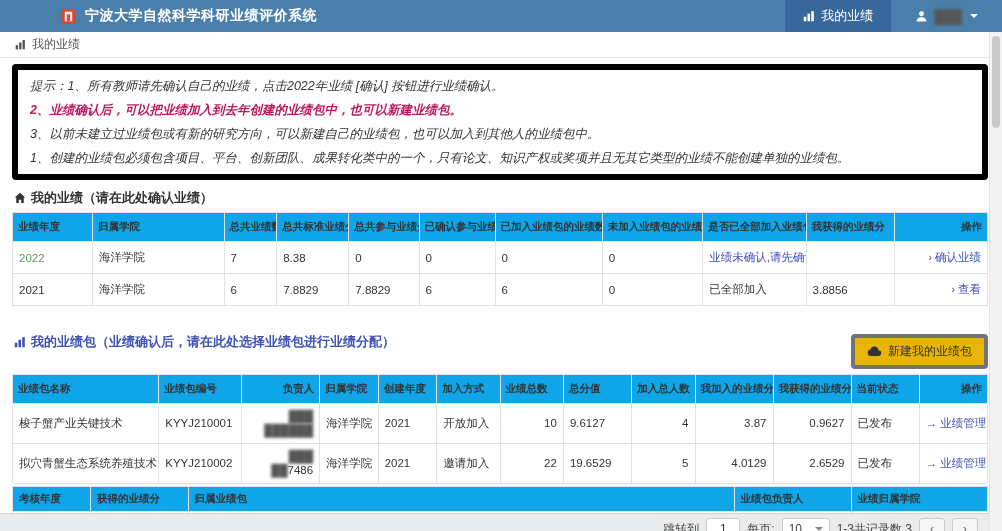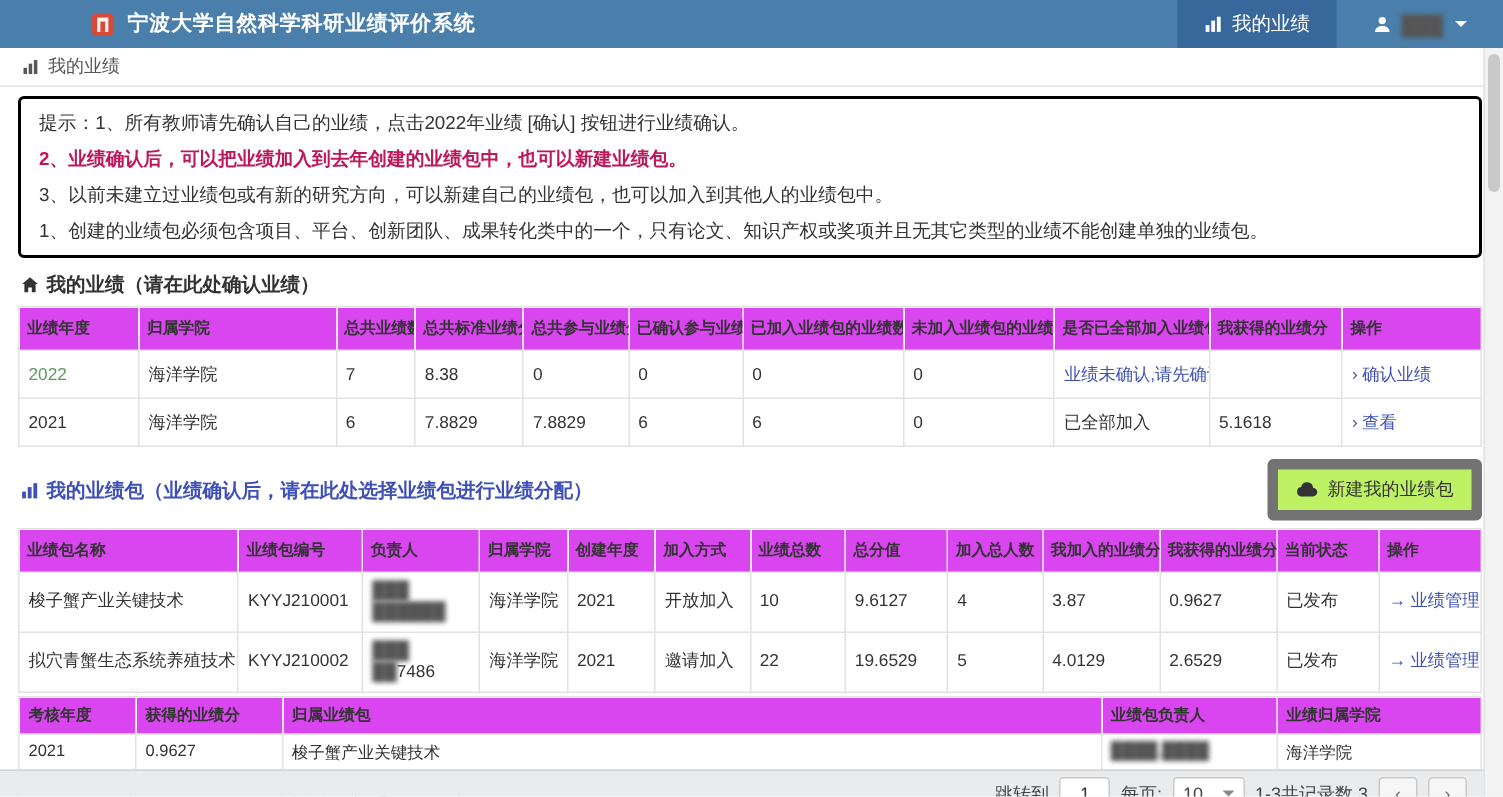--- a/index.html
+++ b/index.html
@@ -23,39 +23,39 @@
   .user-menu { display: flex; align-items: center; gap: 6px; padding: 0 24px; font-size: 13px; cursor: pointer; }
   .caret-down { width: 0; height: 0; border-left: 4px solid transparent; border-right: 4px solid transparent; border-top: 4px solid #fff; margin-left: 2px; }
   .icon { display: inline-flex; align-items: center; }
   
   .breadcrumb {
     height: 26px; display: flex; align-items: center; gap: 6px;
     padding: 0 15px; border-bottom: 1px solid #e6e6e6; color: #555; font-size: 12px;
   }
   
   .content { padding: 6px 14px 0 12px; }
-  .notice-box { border: 2px solid #000000; border-radius: 4px; padding: 4px 12px; font-size: 12.5px; }
+  .notice-box { border: 6px solid #000000; border-radius: 4px; padding: 4px 12px; font-size: 12.5px; font-style: italic; }
   .notice-box p { line-height: 24px; white-space: nowrap; overflow: hidden; }
   .notice-red { color: #be185d; font-weight: bold; }
   .section-head { display: flex; align-items: center; gap: 5px; margin: 9px 0 5px 2px; font-size: 13px; font-weight: bold; color: #333; }
   .section-row { display: flex; align-items: center; justify-content: space-between; margin: 8px 0 5px 2px; gap: 21px; }
   .section-head.blue { color: #3f51b5; margin: 0; }
   .btn-new {
-    display: flex; align-items: center; gap: 6px; border: 7px solid #737373; border-radius: 4px;
-    background: #bef264; padding: 5px 12px; font-size: 12px; color: #333; cursor: pointer;
+    display: flex; align-items: center; gap: 6px; border: 4px solid #737373; border-radius: 4px;
+    background: #eab308; padding: 5px 12px; font-size: 12px; color: #333; cursor: pointer; margin-top: 20px;
   }
   
   table { width: 100%; border-collapse: collapse; table-layout: fixed; margin-bottom: 2px; }
   th, td { border: 1px solid #e2e2e2; text-align: left; white-space: nowrap; overflow: hidden; }
-  th { background: #d946ef; font-weight: bold; font-size: 10.5px; padding: 7px 5px; color: #333; }
+  th { background: #0ea5e9; font-weight: bold; font-size: 10.5px; padding: 7px 5px; color: #333; }
   td { font-size: 11.5px; padding: 8px 6px; }
   .t2 td { padding: 5px 6px; line-height: 1.25; }
   .t3 th { padding: 5px 6px; }
   .t3 td { padding: 4px 6px; font-size: 11px; }
-  .center { text-align: left; }
+  .center { text-align: right; }
   .green { color: #5b9b5b; }
   .link { color: #3f51b5; cursor: pointer; }
   .arrow { margin-right: 3px; }
   .masked { filter: blur(1.6px); color: #555; }
   
   .footer {
     position: absolute; left: 0; top: 513px; width: 1002px; height: 40px;
     background: #e9ebed; border-top: 1px solid #d3d3d3; z-index: 5;
   }
   .pagination { position: absolute; right: 24px; top: 4px; display: flex; align-items: center; gap: 7px; font-size: 12px; color: #444; }
@@ -178,21 +178,21 @@
       <tr>
         <td>2021</td>
         <td>海洋学院</td>
         <td>6</td>
         <td>7.8829</td>
         <td>7.8829</td>
         <td>6</td>
         <td>6</td>
         <td>0</td>
         <td>已全部加入</td>
-        <td>5.1618</td>
+        <td>3.8856</td>
         <td class="center"><span class="link"><span class="arrow">›</span><span>查看</span></span></td>
       </tr>
     </tbody>
   </table>
 
   <div class="section-row">
     <div class="section-head blue">
       <span class="icon">
         <svg viewBox="0 0 16 16" width="12" height="12" fill="#3f51b5">
             <rect x="1" y="9" width="3.4" height="6"></rect>

